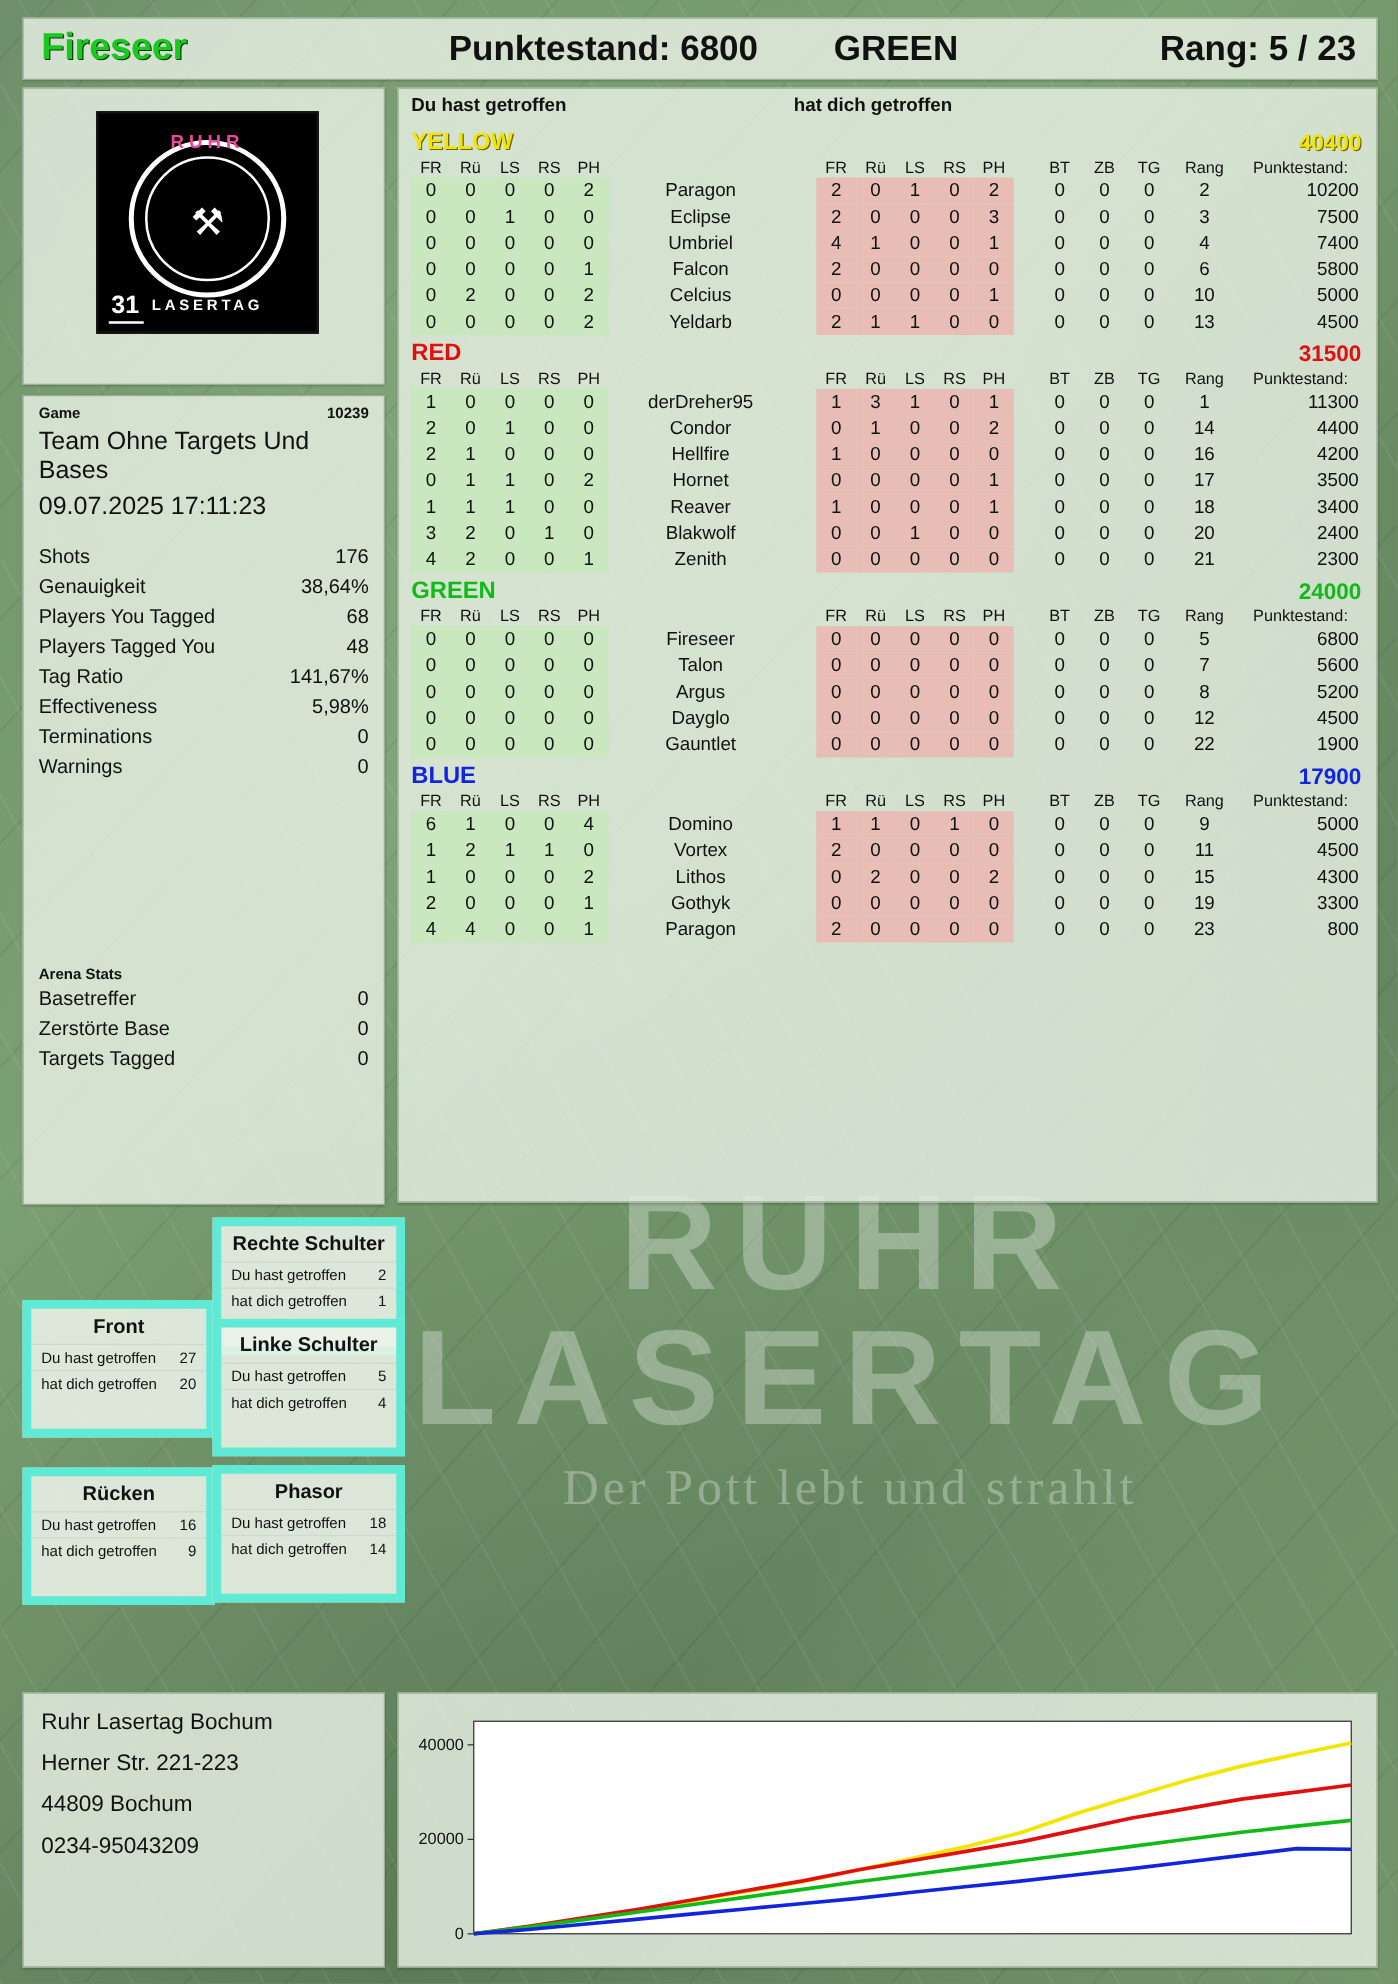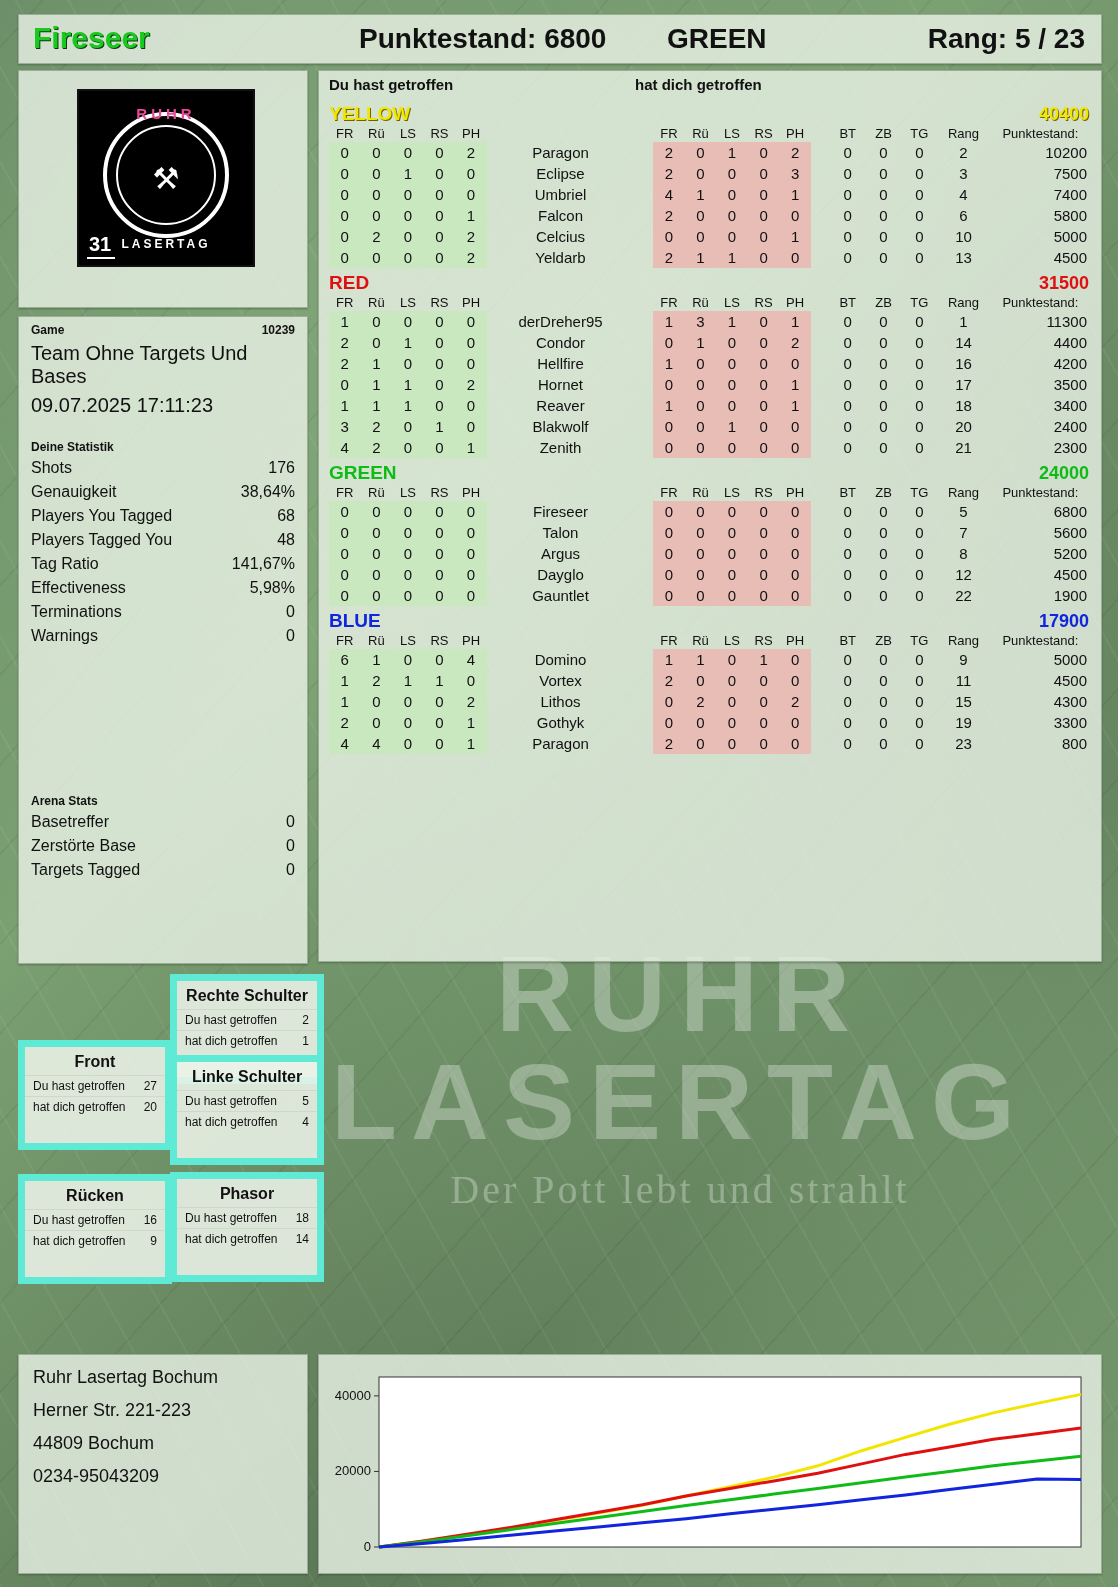--- a/index.html
+++ b/index.html
@@ -154,24 +154,20 @@
 </div>
 
 <div class="panel" id="game-panel">
   <div class="sect-title">
     <span>Game</span>
     <span>10239</span>
   </div>
   <div class="plain">Team Ohne Targets Und Bases</div>
   <div class="plain">09.07.2025 17:11:23</div>
   <div class="spacer"></div>
-  <div class="sect-title">
-    <span>Deine Statistik</span>
-      <span></span>
-  </div>
   <div class="kv">
       <span class="k">Shots</span>
       <span class="v">176</span>
     </div>
   <div class="kv">
       <span class="k">Genauigkeit</span>
       <span class="v">38,64%</span>
     </div>
   <div class="kv">
       <span class="k">Players You Tagged</span>

